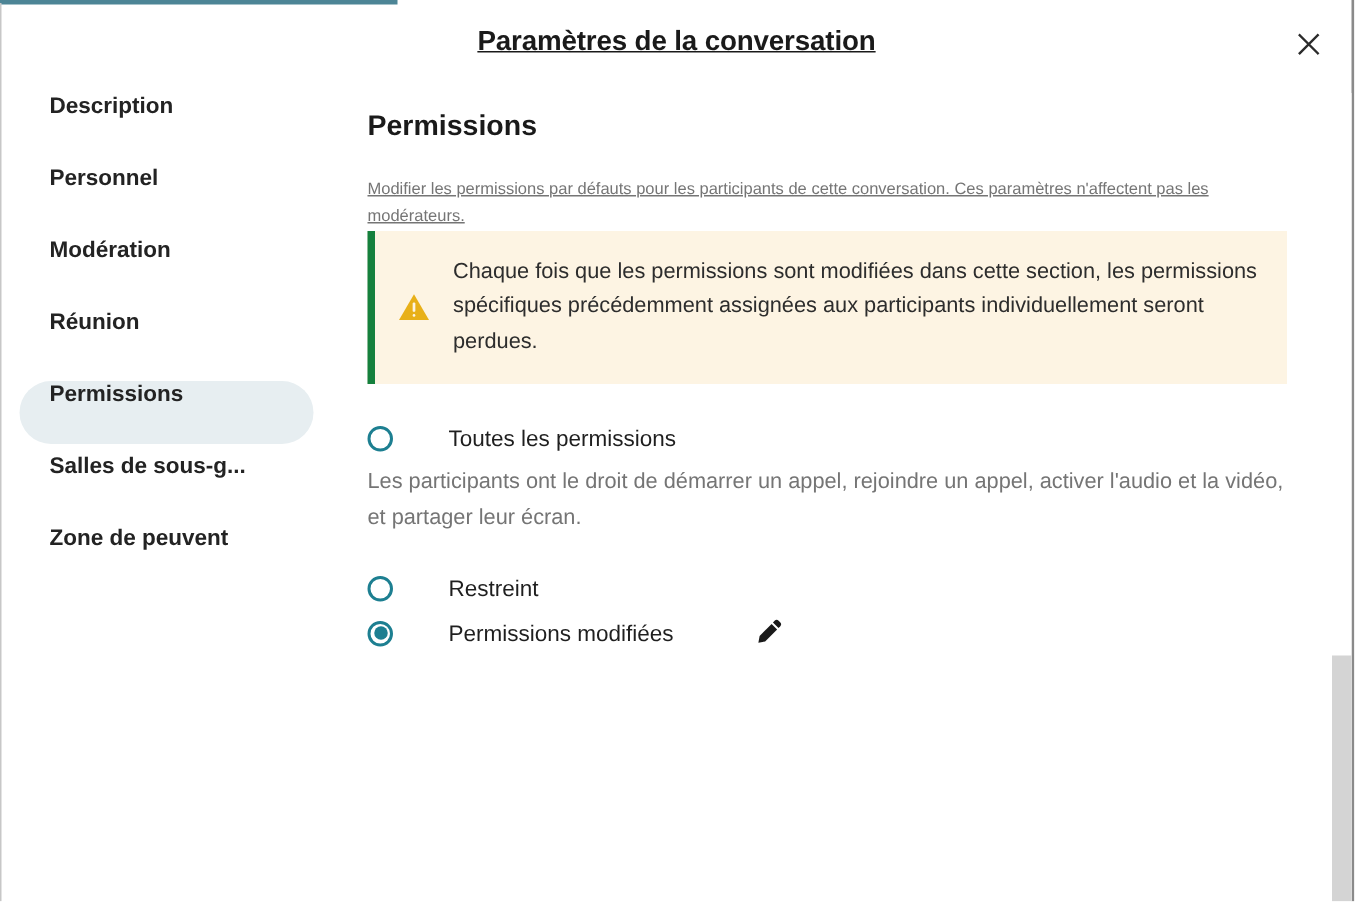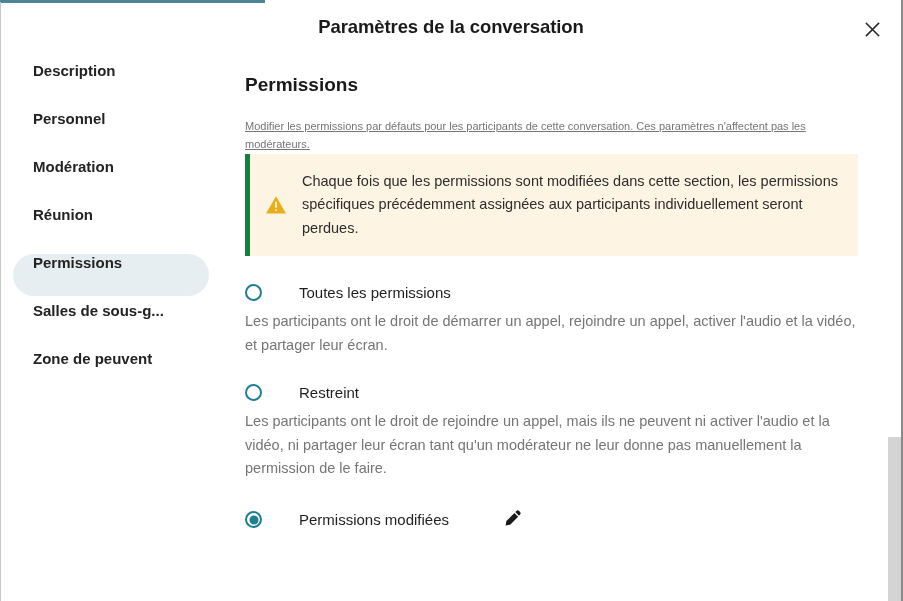--- a/index.html
+++ b/index.html
@@ -53,20 +53,21 @@
   .dialog-title {
     position: absolute;
     top: 13px;
     left: 0;
     width: 900px;
     text-align: center;
     font-size: 18.5px;
     font-weight: bold;
     color: #1a1a1a;
     letter-spacing: -0.1px;
+    text-decoration: underline;
   }
   .close-btn {
     position: absolute;
     top: 11px;
     right: 14px;
     width: 30px;
     height: 30px;
     display: flex;
     align-items: center;
     justify-content: center;
@@ -292,21 +293,20 @@
       <div id="options-container">
           <div class="option-row">
             <span class="radio"></span>
             <span class="option-label">Toutes les permissions</span>
           </div>
           <p class="option-desc">Les participants ont le droit de démarrer un appel, rejoindre un appel, activer l'audio et la vidéo, et partager leur écran.</p>
           <div class="option-row">
             <span class="radio"></span>
             <span class="option-label">Restreint</span>
           </div>
-          <p class="option-desc">Les participants ont le droit de rejoindre un appel, mais ils ne peuvent ni activer l'audio et la vidéo, ni partager leur écran tant qu'un modérateur ne leur donne pas manuellement la permission de le faire.</p>
           <div class="option-row">
             <span class="radio checked"></span>
             <span class="option-label">Permissions modifiées</span>
             <button class="edit-icon-btn">
               <span><svg width="18" height="18" viewBox="0 0 18 18" aria-hidden="true">
                   <path d="M12.4 1.9 a1.9 1.9 0 0 1 2.7 0 l1.0 1.0 a1.9 1.9 0 0 1 0 2.7 l-1.1 1.1 -3.7 -3.7 z" fill="#1a1a1a"></path>
                   <path d="M10.4 4.0 l3.7 3.7 -8.0 8.0 -4.5 0.8 0.8 -4.5 z" fill="#1a1a1a"></path>
                 </svg></span>
             </button>
           </div>

